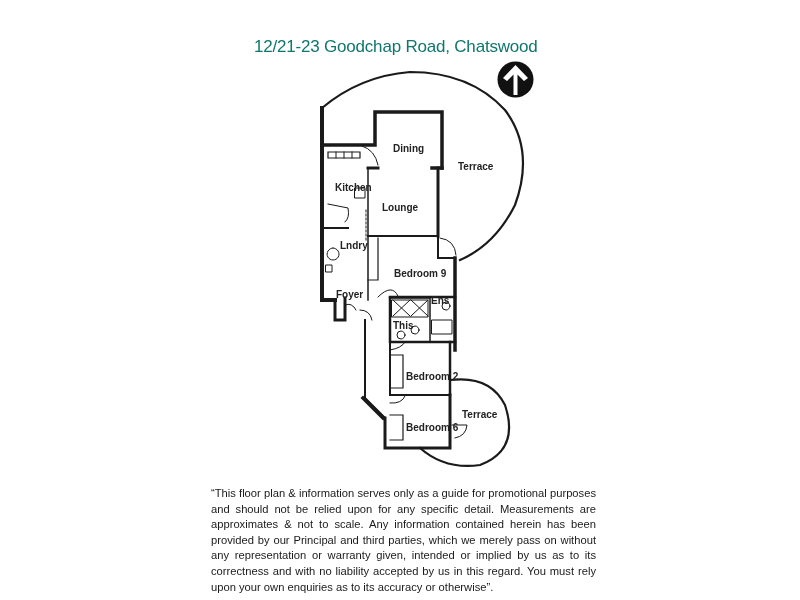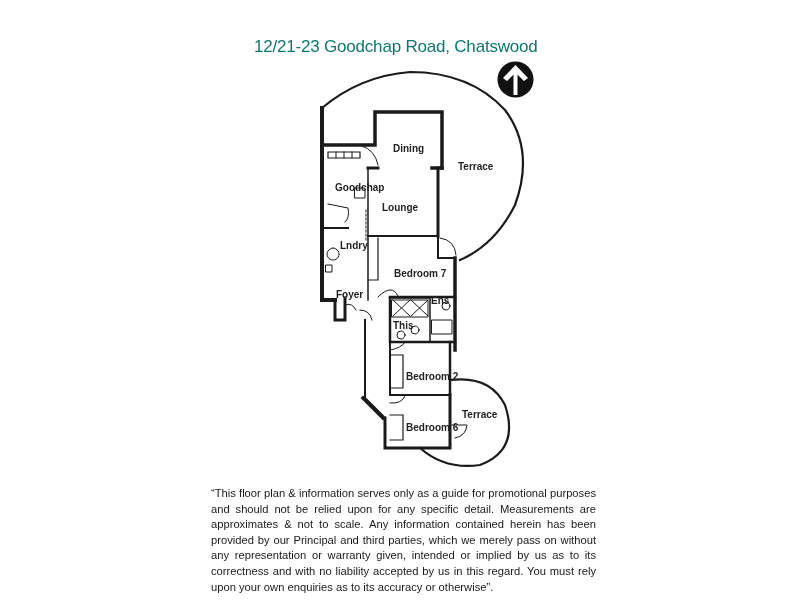--- a/index.html
+++ b/index.html
@@ -88,24 +88,24 @@
       <path d="M390 415 L403 415 L403 440 L390 440" stroke-width="1.2"></path>
       <path d="M390 403 Q402 404 405 396" stroke-width="1"></path>
       <path d="M452 425 L467 425 Q466 436 455 438" stroke-width="1"></path>
 
       <path d="M450 380 Q490 375 505 405 Q520 450 480 465 Q445 470 420 448" stroke-width="2.2"></path>
     </g>
   </svg>
 
   <div class="lbl" style="left:393px;top:143px">Dining</div>
   <div class="lbl" style="left:458px;top:161px">Terrace</div>
-  <div class="lbl" style="left:335px;top:182px">Goodchap</div>
+  <div class="lbl" style="left:335px;top:182px">Kitchen</div>
   <div class="lbl" style="left:382px;top:202px">Lounge</div>
   <div class="lbl" style="left:340px;top:240px">Lndry</div>
-  <div class="lbl" style="left:394px;top:268px">Bedroom 7</div>
+  <div class="lbl" style="left:394px;top:268px">Bedroom 9</div>
   <div class="lbl" style="left:336px;top:289px">Foyer</div>
   <div class="lbl" style="left:431px;top:295px">Ens</div>
   <div class="lbl" style="left:393px;top:320px">This</div>
   <div class="lbl" style="left:406px;top:371px">Bedroom 2</div>
   <div class="lbl" style="left:462px;top:409px">Terrace</div>
   <div class="lbl" style="left:406px;top:422px">Bedroom 6</div>
 
   <div class="disclaimer">“This floor plan &amp; information serves only as a guide for promotional purposes and should not be relied upon for any specific detail.  Measurements are approximates &amp; not to scale.  Any information contained herein has been provided by our Principal and third parties, which we merely pass on without any representation or warranty given, intended or implied by us as to its correctness and with no liability accepted by us in this regard.  You must rely upon your own enquiries as to its accuracy or otherwise”.</div>
 
 </div>

